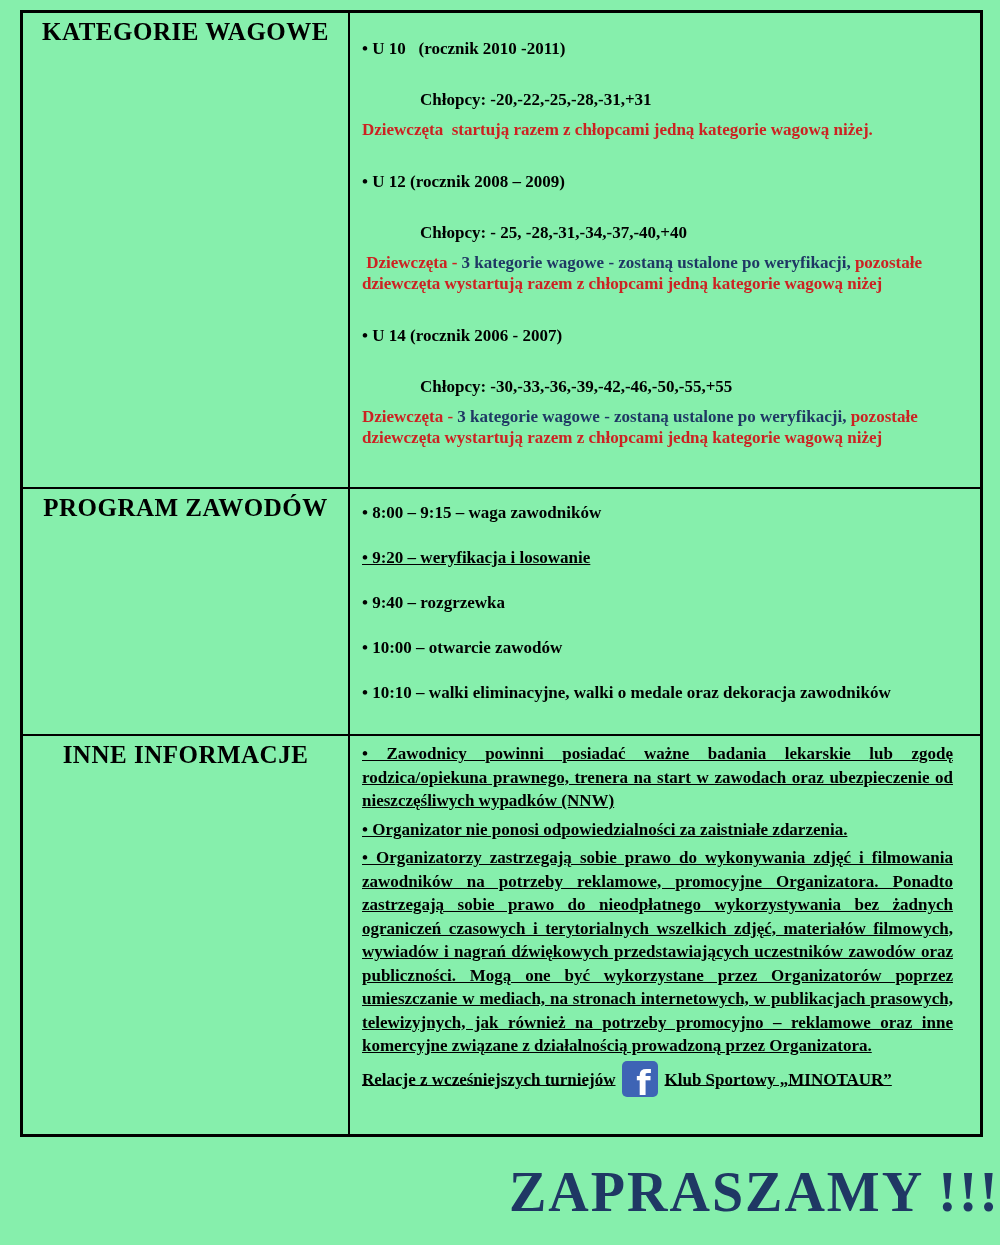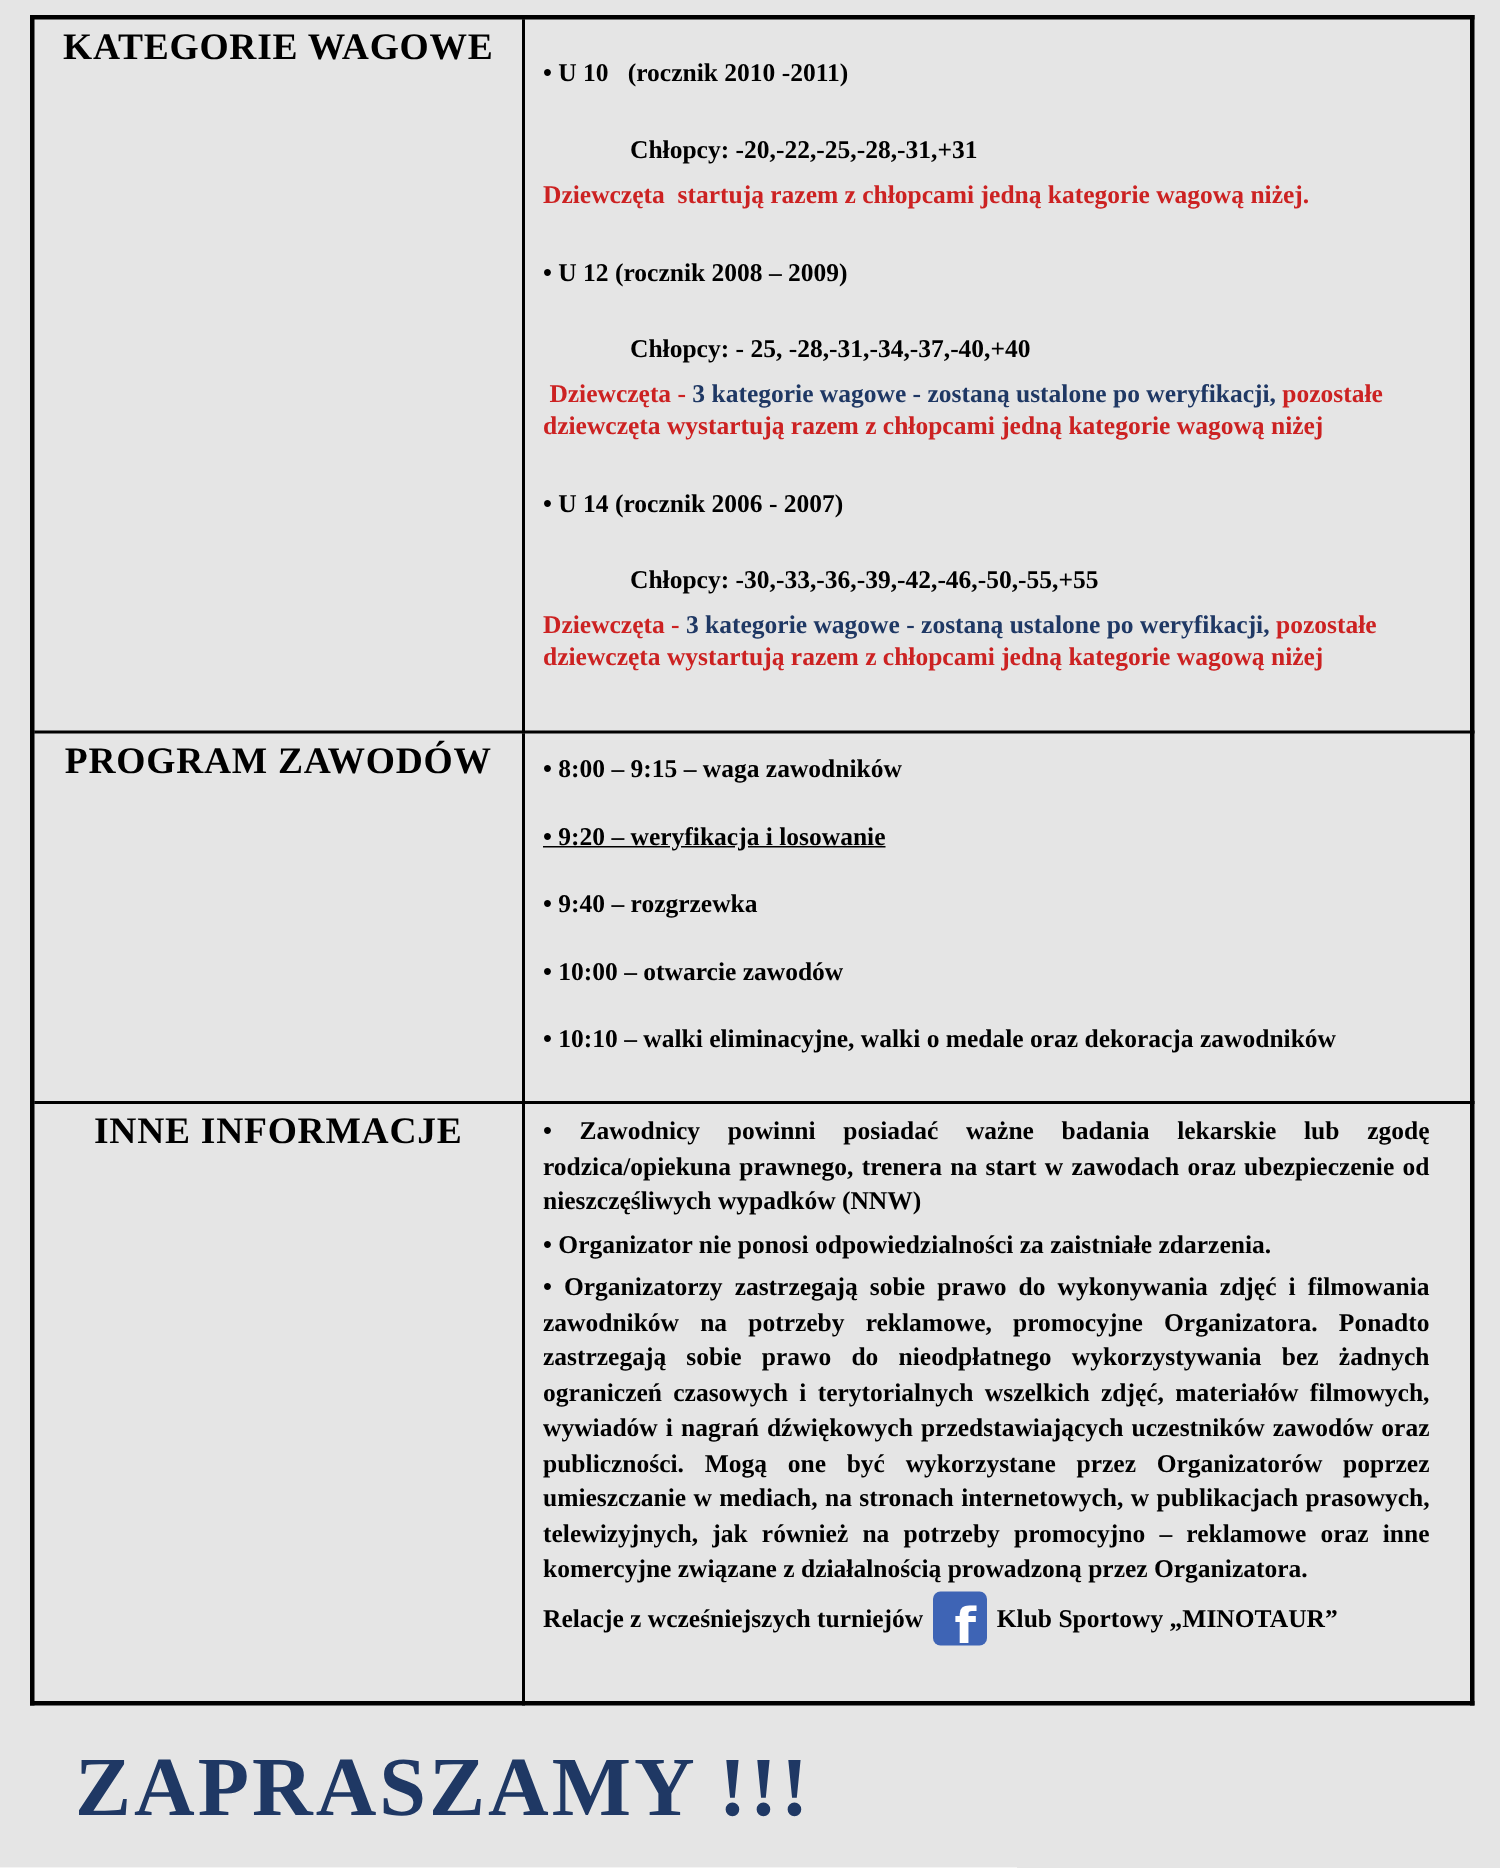--- a/index.html
+++ b/index.html
@@ -5,21 +5,21 @@
   html, body {
     margin: 0;
     padding: 0;
     background: #ffffff;
     width: 1000px;
   }
   .page {
     position: relative;
     width: 1000px;
     height: 1245px;
-    background: #e5e5e5;
+    background: #86efac;
     font-family: "Liberation Serif", "DejaVu Serif", serif;
     color: #000000;
     overflow: hidden;
   }
   table.info-table {
     position: absolute;
     left: 20px;
     top: 10px;
     width: 963px;
     border-collapse: collapse;
@@ -45,21 +45,21 @@
     font-size: 17px;
   }
   tr.row-kategorie td { height: 445px; }
   tr.row-program   td { height: 228px; margin-top: 32px; }
   tr.row-nagrody   td { height: 45px;  }
   tr.row-inne      td { height: 388px; }
 
   tr.row-kategorie td.ccell { padding-top: 25px; }
   tr.row-program   td.ccell { padding-top: 13px; border-radius: 28px; }
   tr.row-nagrody   td.ccell { padding-top: 8px;  }
-  tr.row-inne      td.ccell { padding-top: 6px;  }
+  tr.row-inne      td.ccell { padding-top: 6px; text-decoration: underline;  }
 
   p.para {
     margin: 0;
     line-height: 21px;
     white-space: pre-wrap;
   }
   p.bullet { margin-bottom: 30px; }
   p.indent { padding-left: 58px; margin-bottom: 9px; }
   p.note   { margin-bottom: 31px; }
   p.sched  { margin-bottom: 24px; }
@@ -94,23 +94,23 @@
     color: #ffffff;
     font-size: 33px;
     line-height: 36px;
     transform: translate(4px, 5px);
   }
   .invite {
     position: absolute;
     left: 0;
     top: 1160px;
     width: 1000px;
-    padding-left: 50px;
+    padding-left: 64px;
     box-sizing: border-box;
-    text-align: left;
+    text-align: right;
     font-weight: bold;
     font-size: 56px;
     letter-spacing: 2px;
     color: #1f3864;
   }
 </style>
 </head>
 <body>
 
 <div class="page">

